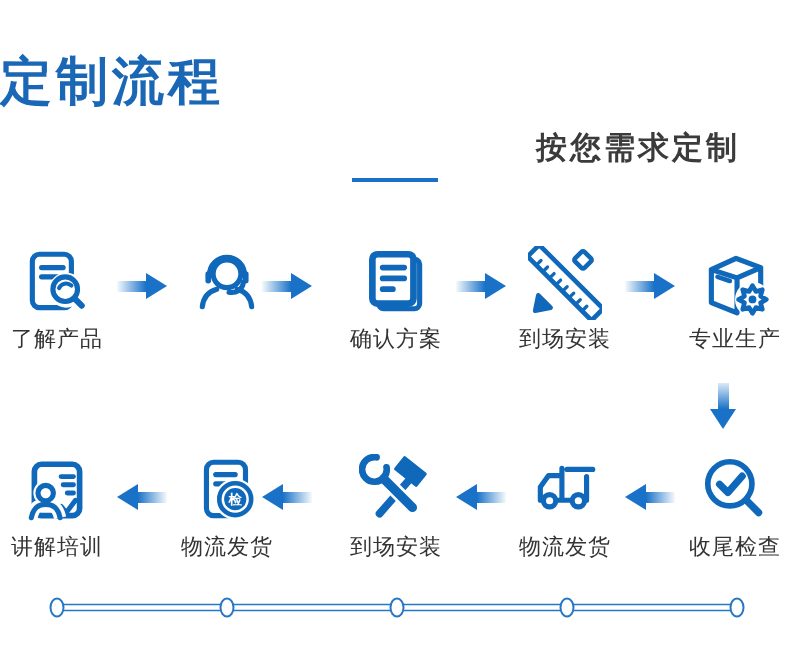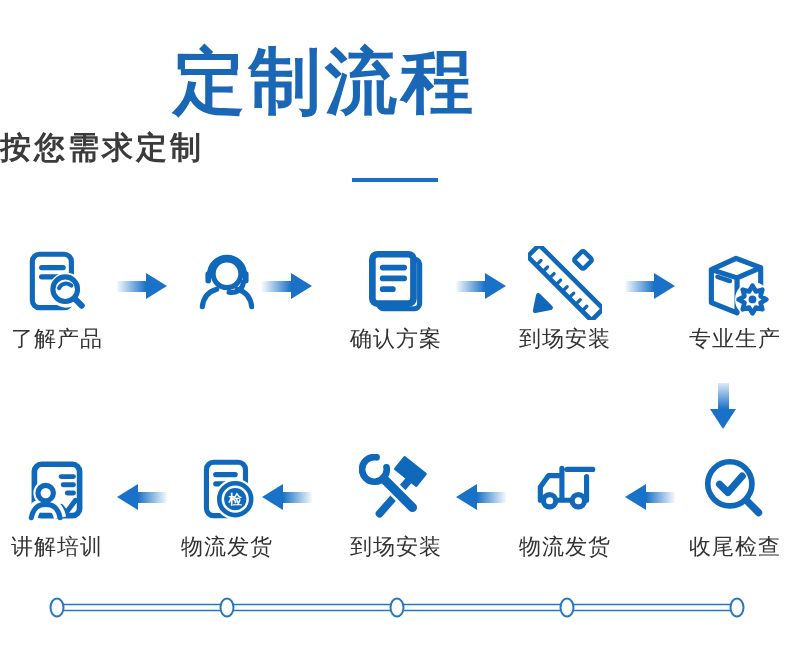--- a/index.html
+++ b/index.html
@@ -1,21 +1,21 @@
 <!DOCTYPE html>
 <html><head>
 <meta charset="utf-8">
 <style>
   html,body{margin:0;padding:0;background:#fff;}
   .canvas{position:relative;width:790px;height:672px;background:#ffffff;overflow:hidden;
           font-family:"Liberation Sans","DejaVu Sans",sans-serif;}
   
-  .title{position:absolute;top:34px;left:0;width:650px;text-align:center;
-         font-size:72px;line-height:94px;font-weight:900;color:#1a67b5;letter-spacing:4px;}
-  .subtitle{position:absolute;top:128px;left:0;width:740px;text-align:left;
+  .title{position:absolute;top:34px;left:0;width:650px;
+         font-size:52px;line-height:94px;font-weight:900;color:#1a67b5;letter-spacing:4px;}
+  .subtitle{position:absolute;top:128px;left:0;width:740px;text-align:right;
             font-size:31px;line-height:40px;font-weight:700;color:#3b3b3b;letter-spacing:3px;}
   .subtitle-underline{position:absolute;top:178px;left:352px;width:86px;height:4px;background:#1a70c4;}
   
   .step{position:absolute;width:150px;text-align:center;}
   .step .ic{display:block;margin:0 auto;width:74px;height:74px;}
   .step .lbl{margin-top:7px;font-size:22px;line-height:24px;color:#333333;font-weight:500;letter-spacing:1px;}
   
   .arrow-r{position:absolute;display:flex;align-items:center;width:50px;height:26px;}
   .arrow-r .shaft{width:29px;height:11px;background:linear-gradient(to right,rgba(27,114,200,0.04),#1a72c8);}
   .arrow-r .head{width:0;height:0;border-top:13px solid transparent;border-bottom:13px solid transparent;border-left:21px solid #1a72c8;}

